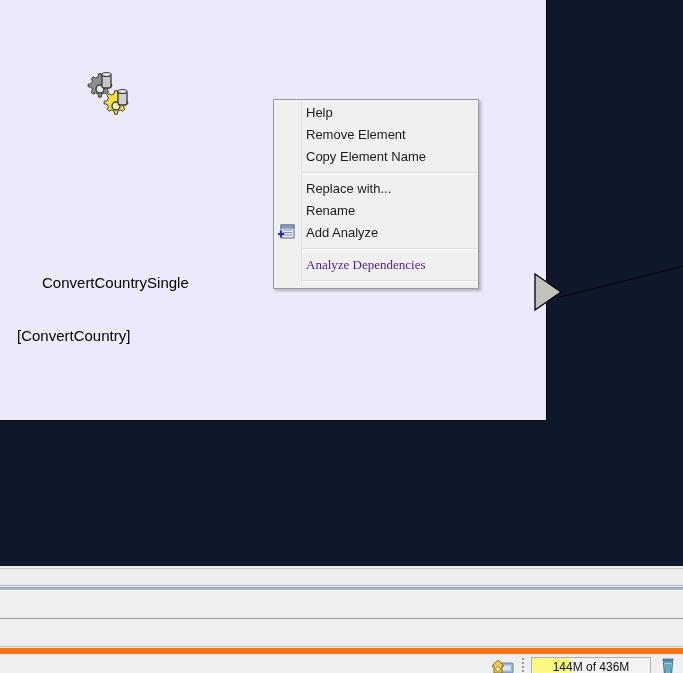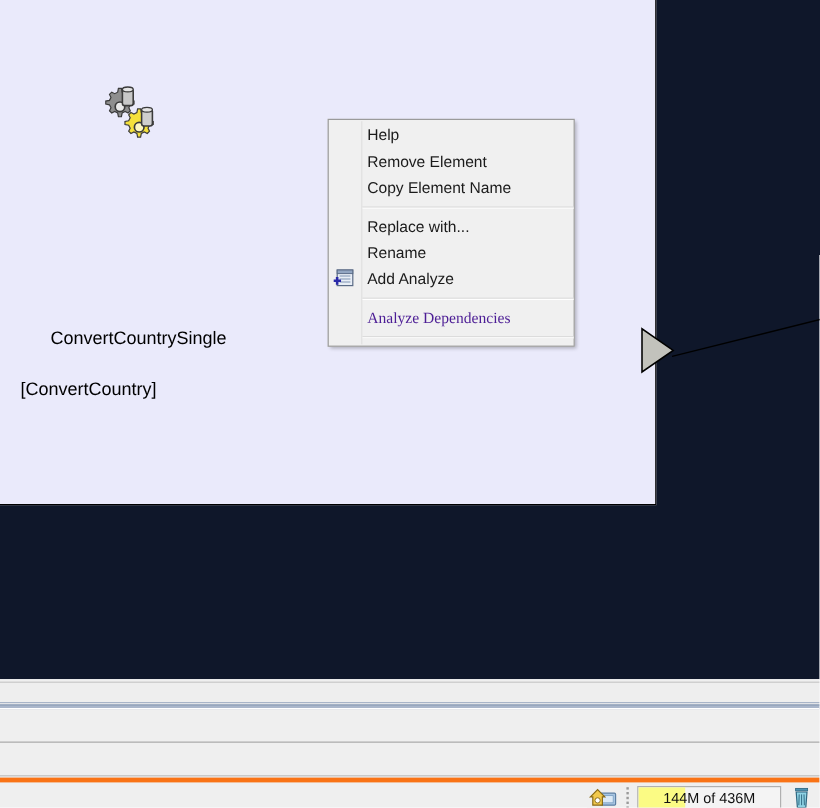--- a/index.html
+++ b/index.html
@@ -50,21 +50,21 @@
   #element-caption {
     position: absolute;
     left: 18px;
     top: 252px;
     width: 260px;
     font-size: 15px;
     line-height: 21px;
     color: #000000;
     white-space: pre;
   }
-  #element-caption .line2 { display: block; }
+  #element-caption .line2 { display: block; margin-top: 11px; }
 
   
   #port-marker {
     position: absolute;
     left: 531px;
     top: 271px;
     width: 36px;
     height: 42px;
   }
   #connector-line {
@@ -170,21 +170,21 @@
   }
 
   
   #status-bar {
     position: absolute;
     left: 0;
     top: 648px;
     width: 683px;
     height: 25px;
     background: #efefef;
-    border-top: 4px solid #f97316;
+    border-top: 6px solid #f97316;
     box-sizing: border-box;
   }
   #status-home-button {
     position: absolute;
     left: 489px;
     top: 3px;
     width: 28px;
     height: 21px;
     background: #efefef;
     border: 1px solid transparent;

